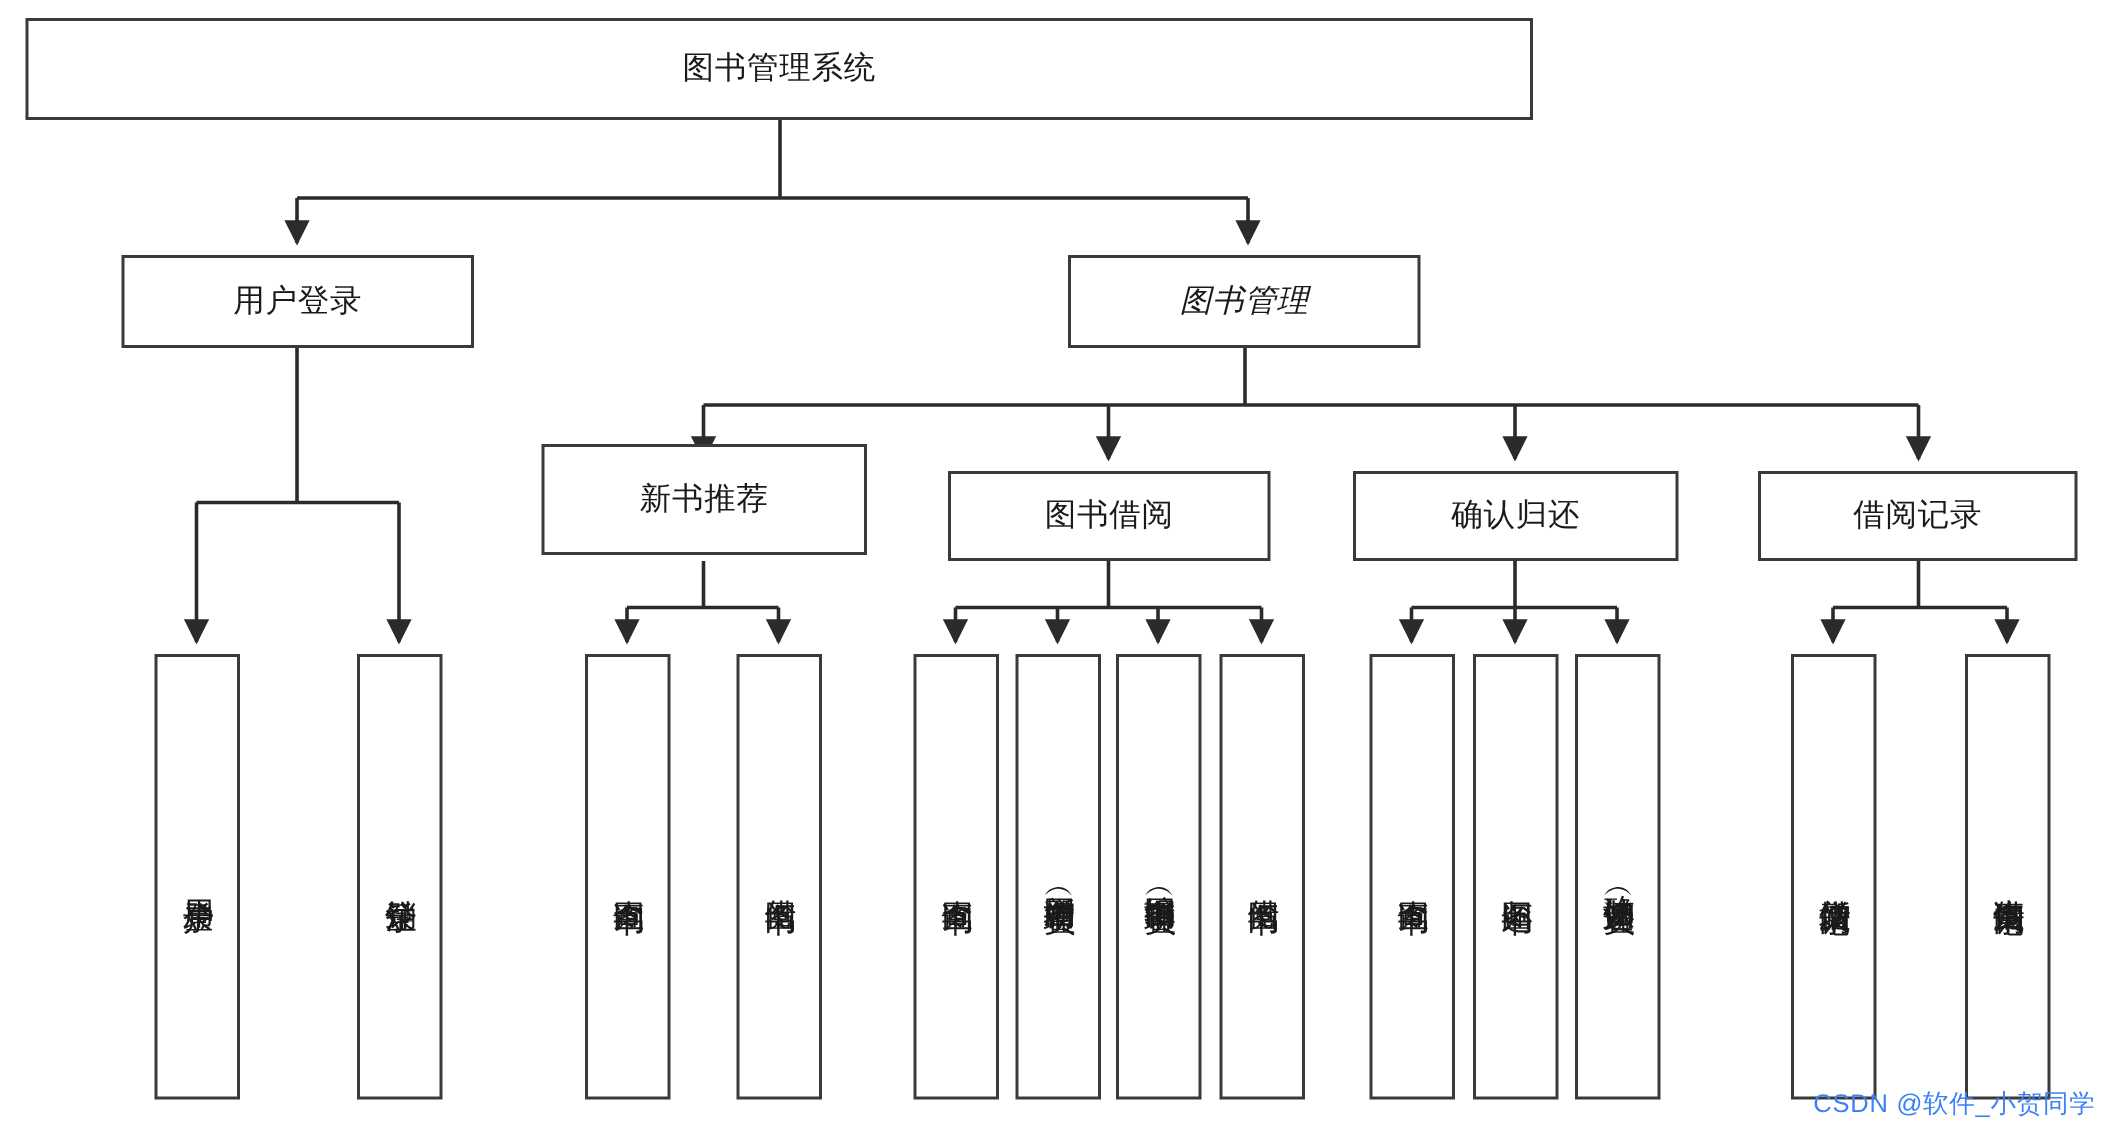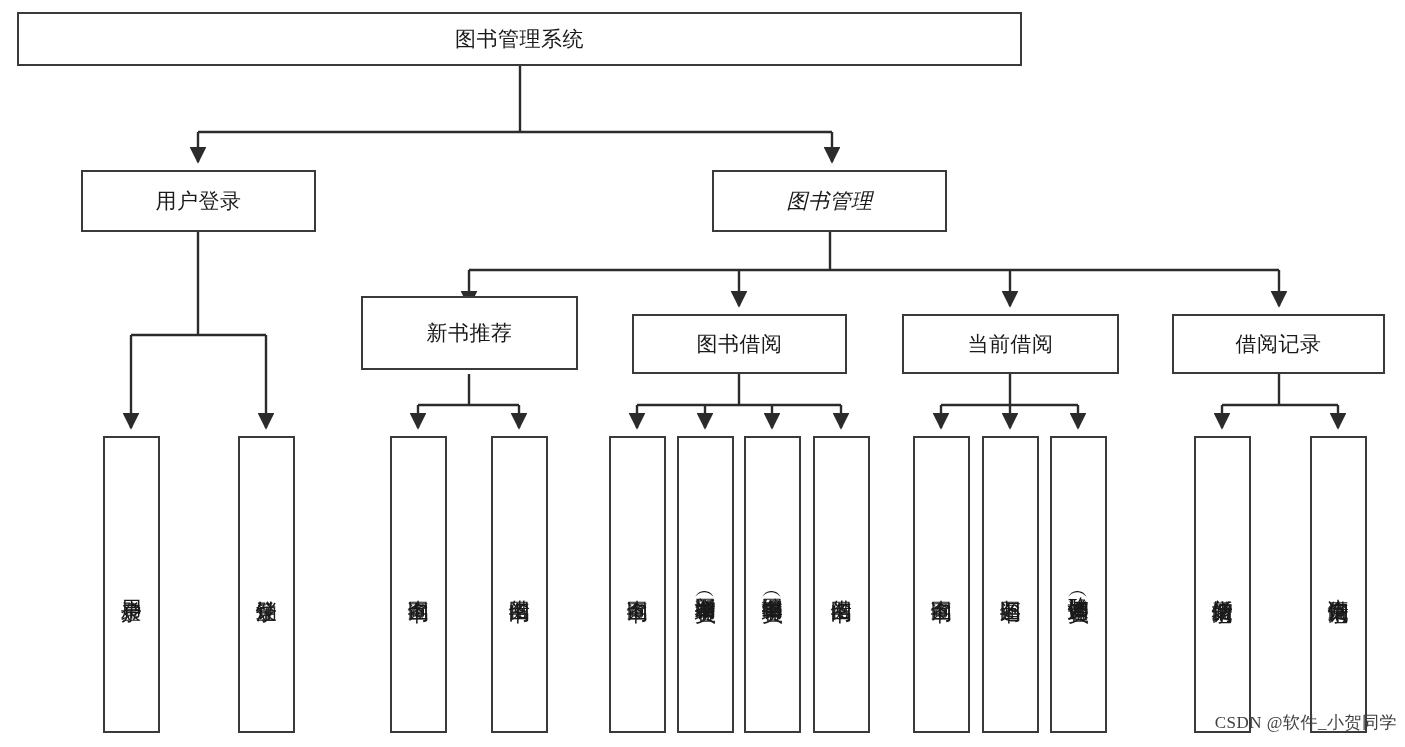--- a/index.html
+++ b/index.html
@@ -52,26 +52,25 @@
   .node.vert .vlabel {
     writing-mode: vertical-rl;
     text-orientation: upright;
     display: block;
     white-space: normal;
     text-align: center;
   }
   #watermark {
     position: absolute;
     right: 8px;
-    bottom: 13px;
+    bottom: 0;
     font-size: 17px;
-    color: #404040;
+    color: #3b82f6;
     letter-spacing: 0.5px;
     white-space: nowrap;
-    font-family: Liberation Serif, serif;
   }
 </style>
 </head>
 <body>
 
 <div id="canvas">
 
   <svg id="edges" viewBox="0 0 1405 747" xmlns="http://www.w3.org/2000/svg">
     <defs>
       <marker id="arrow" viewBox="0 0 10 10" refX="9" refY="5" markerWidth="7" markerHeight="7" orient="auto-start-reverse">
@@ -115,42 +114,42 @@
       <path d="M 1010 405 L 1010 428" marker-end="url(#arrow)"></path>
       <path d="M 1078 405 L 1078 428" marker-end="url(#arrow)"></path>
 
       <path d="M 1279 374 L 1279 405"></path>
       <path d="M 1222 405 L 1338 405"></path>
       <path d="M 1222 405 L 1222 428" marker-end="url(#arrow)"></path>
       <path d="M 1338 405 L 1338 428" marker-end="url(#arrow)"></path>
     </g>
   </svg>
 
-  <div class="node horiz" style="left:17px; top:12px; width:1005px; height:54px;">
+  <div class="node horiz" style="left:17px; top:12px; width:1005px; height:68px;">
     <span>图书管理系统</span>
   </div>
 
   <div class="node horiz" style="left:81px; top:170px; width:235px; height:62px;">
     <span>用户登录</span>
   </div>
 
   <div class="node horiz" style="left:712px; top:170px; width:235px; height:62px;font-style:italic;">
     <span>图书管理</span>
   </div>
 
   <div class="node horiz" style="left:361px; top:296px; width:217px; height:74px;">
     <span>新书推荐</span>
   </div>
 
   <div class="node horiz" style="left:632px; top:314px; width:215px; height:60px;justify-content:center;">
     <span>图书借阅</span>
   </div>
 
   <div class="node horiz" style="left:902px; top:314px; width:217px; height:60px;">
-    <span>当前借阅</span>
+    <span>确认归还</span>
   </div>
 
   <div class="node horiz" style="left:1172px; top:314px; width:213px; height:60px;">
     <span>借阅记录</span>
   </div>
 
   <div class="node vert" style="left:103px; top:436px; width:57px; height:297px;">
     <span class="vlabel">用户登录</span>
   </div>
 

